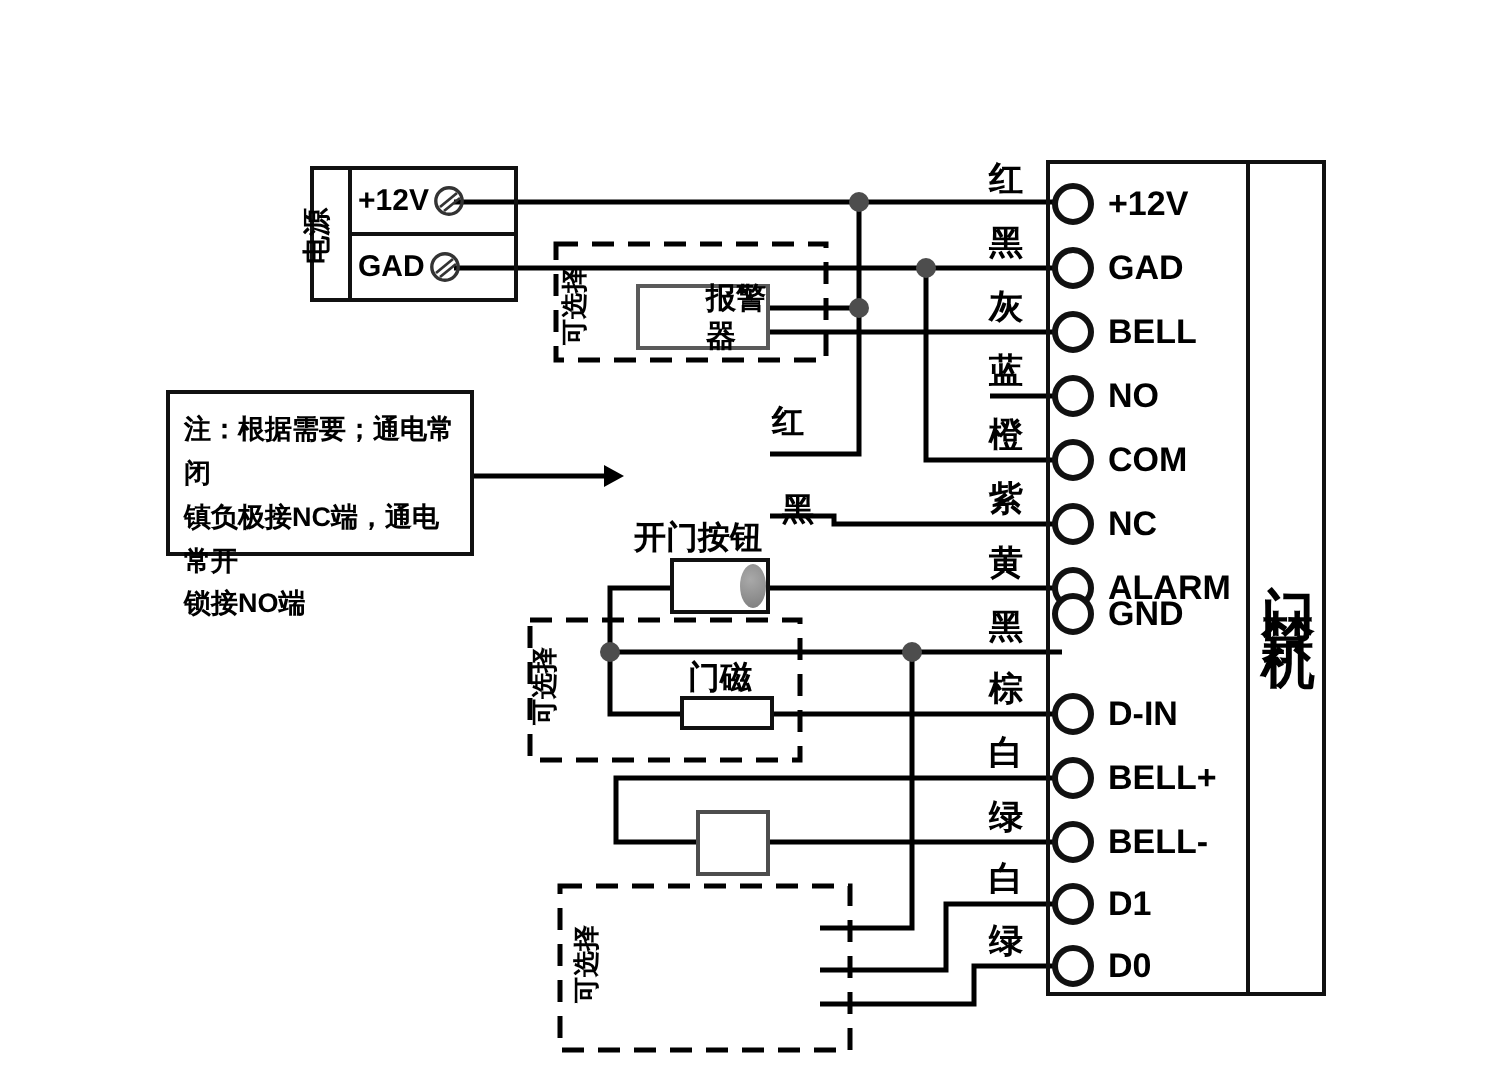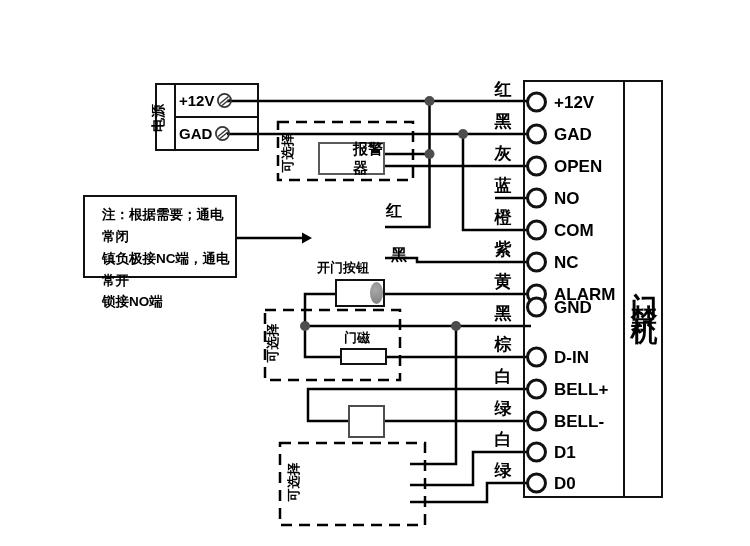--- a/index.html
+++ b/index.html
@@ -10,32 +10,32 @@
   svg.wires{left:0;top:0;width:750px;height:546px;}
   
   .power-box{left:155px;top:83px;width:100px;height:64px;border:2.5px solid #111;display:flex;}
   .power-side{width:17px;border-right:2px solid #111;position:relative;}
   .vtext{position:absolute;white-space:nowrap;font-weight:bold;transform:rotate(-90deg);transform-origin:center;}
   .power-rows{flex:1;display:flex;flex-direction:column;}
   .power-row{flex:1;display:flex;align-items:center;padding-left:3px;font-weight:bold;font-size:15px;gap:2px;}
   .power-row.first{border-bottom:2px solid #111;}
   
   .note-box{left:83px;top:195px;width:154px;height:83px;border:2.5px solid #111;
-            font-size:13.5px;font-weight:bold;line-height:1.62;padding:7px 5px 0 17px;box-sizing:border-box;}
+            font-size:13.5px;font-weight:bold;line-height:1.62;padding:7px 5px 0 7px;box-sizing:border-box;}
   .pre{white-space:pre-line;}
   
   .cbox{display:flex;align-items:center;justify-content:flex-end;font-weight:bold;background:#fff;box-sizing:border-box;padding-left:33px;}
   .alarm-box{left:318px;top:142px;width:67px;height:33px;border:2px solid #5a5a5a;font-size:15px;}
   .lock-box{left:320px;top:218px;width:65px;height:33px;border:2px solid #4d4d4d;font-size:16px;}
   .button-box{left:335px;top:279px;width:50px;height:28px;border:2.5px solid #111;}
   .button-circle{width:22px;height:22px;border-radius:50%;background:radial-gradient(circle at 40% 35%,#a9a9a9,#7c7c7c);}
   .magnet-rect{left:340px;top:348px;width:47px;height:17px;border:2.5px solid #111;}
   .bell-box{left:348px;top:405px;width:33px;height:33px;border:2px solid #4d4d4d;}
   .controller-box{left:313px;top:452px;width:97px;height:66px;border:2.5px solid #111;font-size:15px;letter-spacing:1px;}
-  .small-label{font-weight:bold;font-size:13px;white-space:nowrap;}
+  .small-label{font-weight:bold;font-size:16px;white-space:nowrap;}
   .wire-cn{font-weight:bold;font-size:16px;white-space:nowrap;}
   
   .machine-box{left:523px;top:80px;width:140px;height:418px;border:2.5px solid #111;box-sizing:border-box;}
   .machine-divider{left:623px;top:80px;height:418px;width:0;border-left:2px solid #111;}
   .machine-name{left:625px;top:80px;width:38px;height:418px;display:flex;align-items:center;justify-content:center;}
   .machine-name span{writing-mode:vertical-rl;text-orientation:upright;font-size:27px;font-weight:bold;letter-spacing:13px;}
   .term{position:absolute;left:526px;display:flex;align-items:center;gap:7px;transform:translateY(-50%);}
   .tcirc{width:15px;height:15px;border:3px solid #111;border-radius:50%;background:#fff;flex:0 0 auto;}
   .tlabel{font-weight:bold;font-size:17px;white-space:nowrap;}
   .wlabel{position:absolute;left:486px;width:34px;text-align:center;font-weight:bold;font-size:17px;}
@@ -148,21 +148,21 @@
   <div class="term" style="top:102px">
       <span class="tcirc"></span>
       <span class="tlabel">+12V</span>
     </div>
   <div class="term" style="top:134px">
       <span class="tcirc"></span>
       <span class="tlabel">GAD</span>
     </div>
   <div class="term" style="top:166px">
       <span class="tcirc"></span>
-      <span class="tlabel">OPEN</span>
+      <span class="tlabel">BELL</span>
     </div>
   <div class="term" style="top:198px">
       <span class="tcirc"></span>
       <span class="tlabel">NO</span>
     </div>
   <div class="term" style="top:230px">
       <span class="tcirc"></span>
       <span class="tlabel">COM</span>
     </div>
   <div class="term" style="top:262px">

